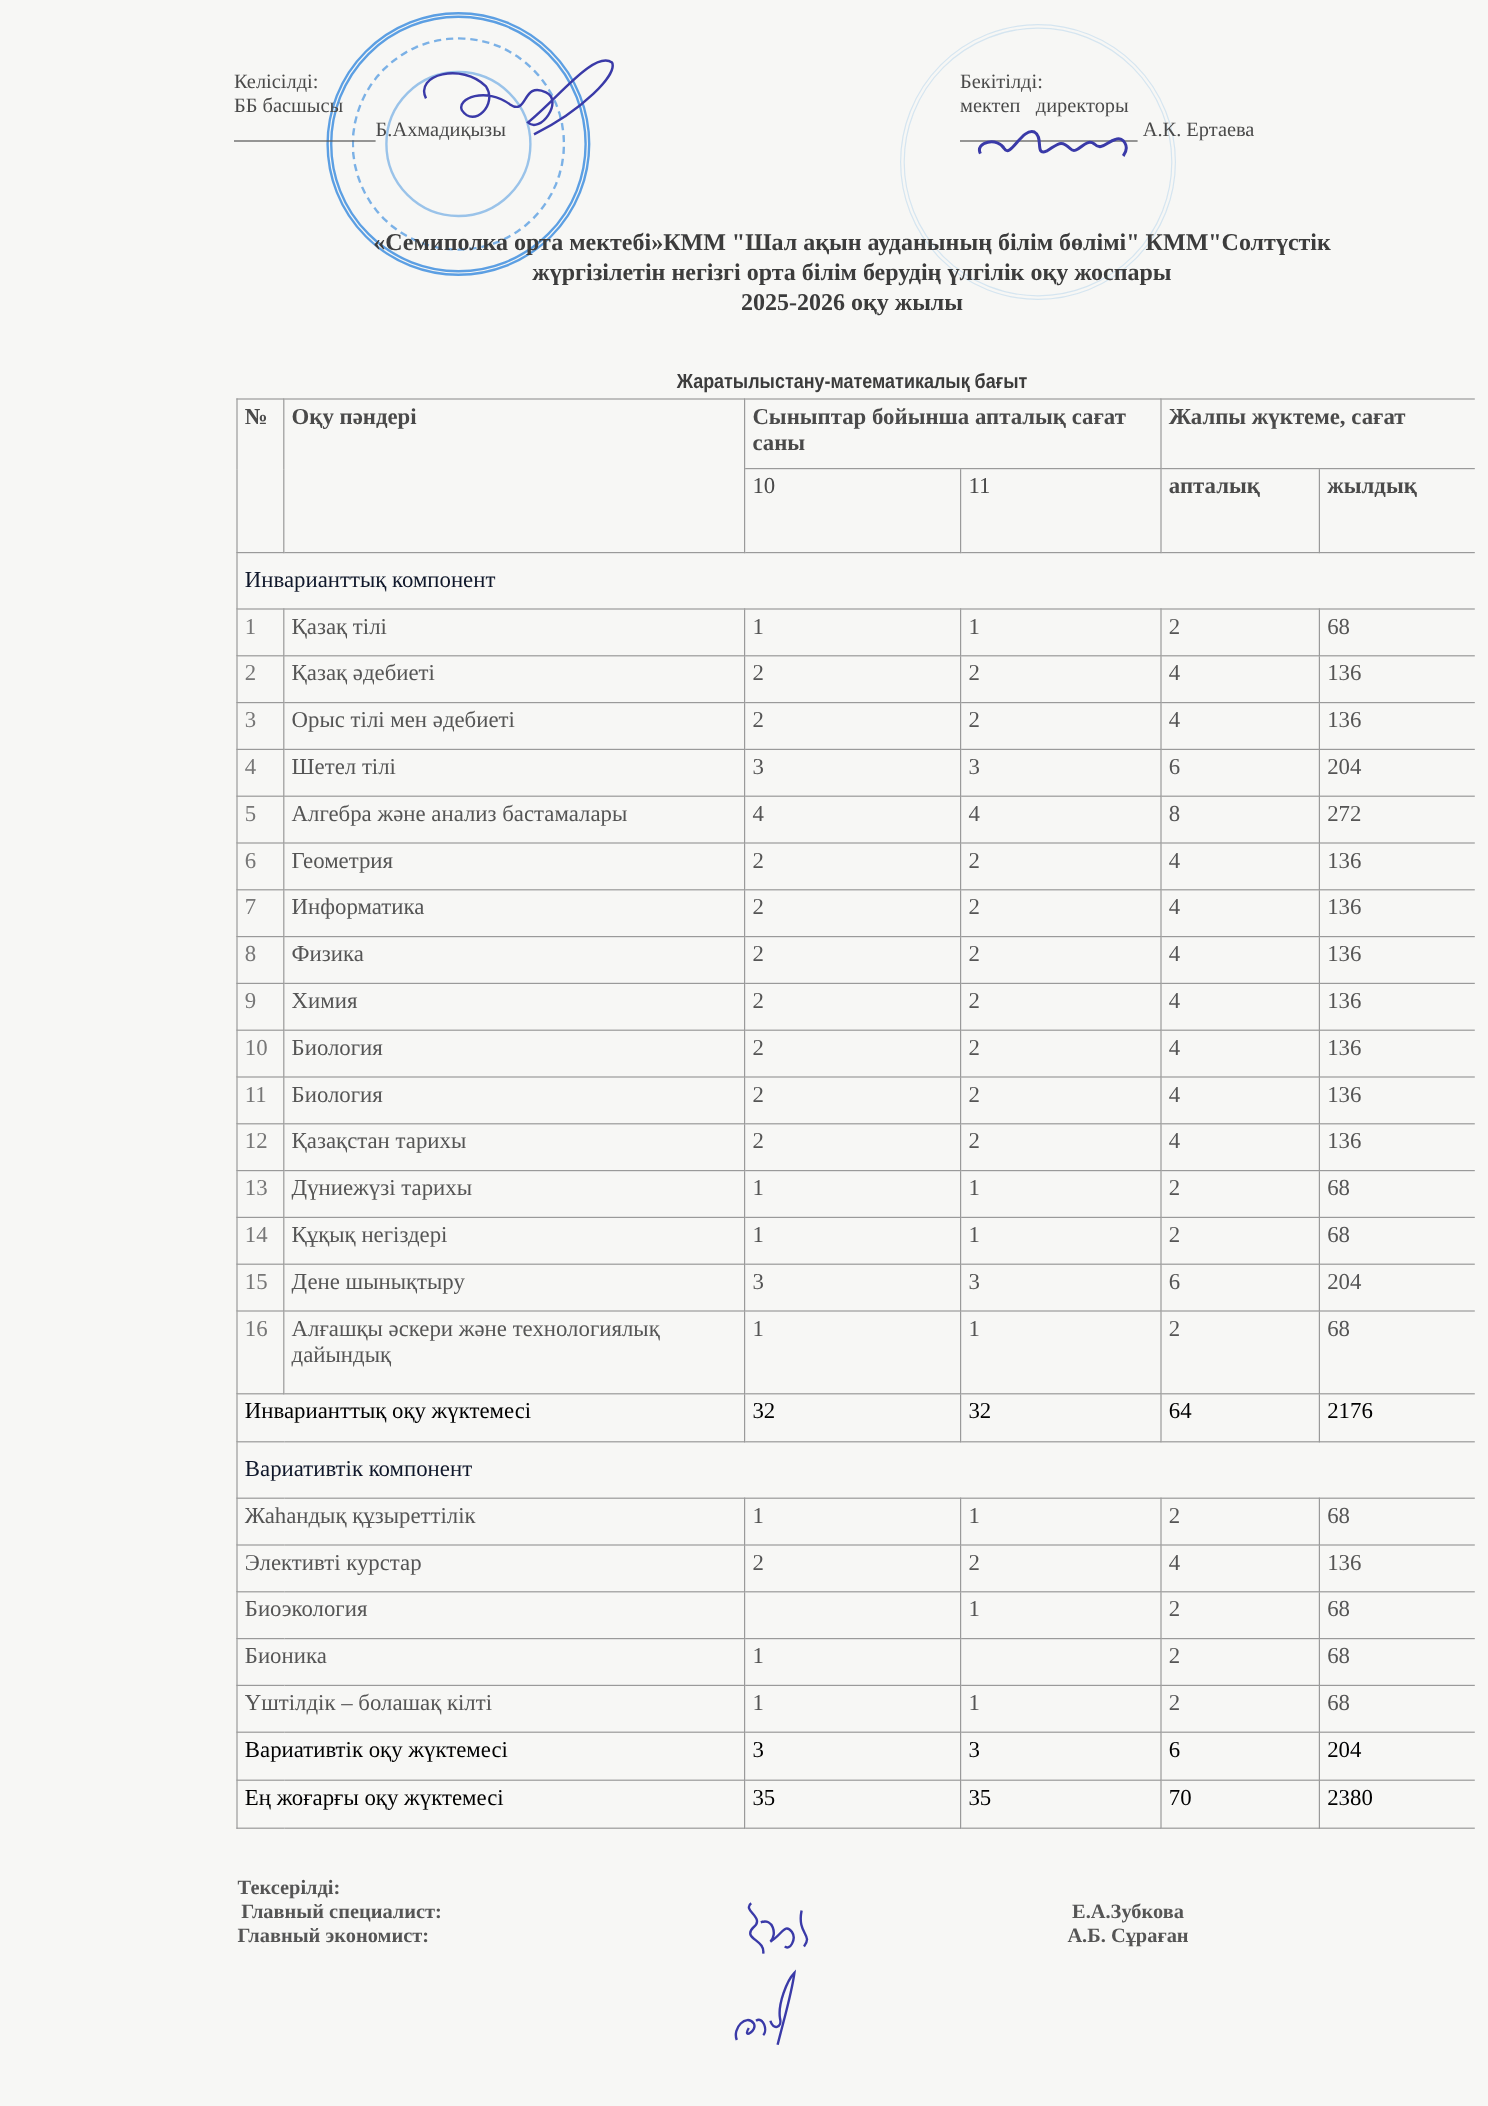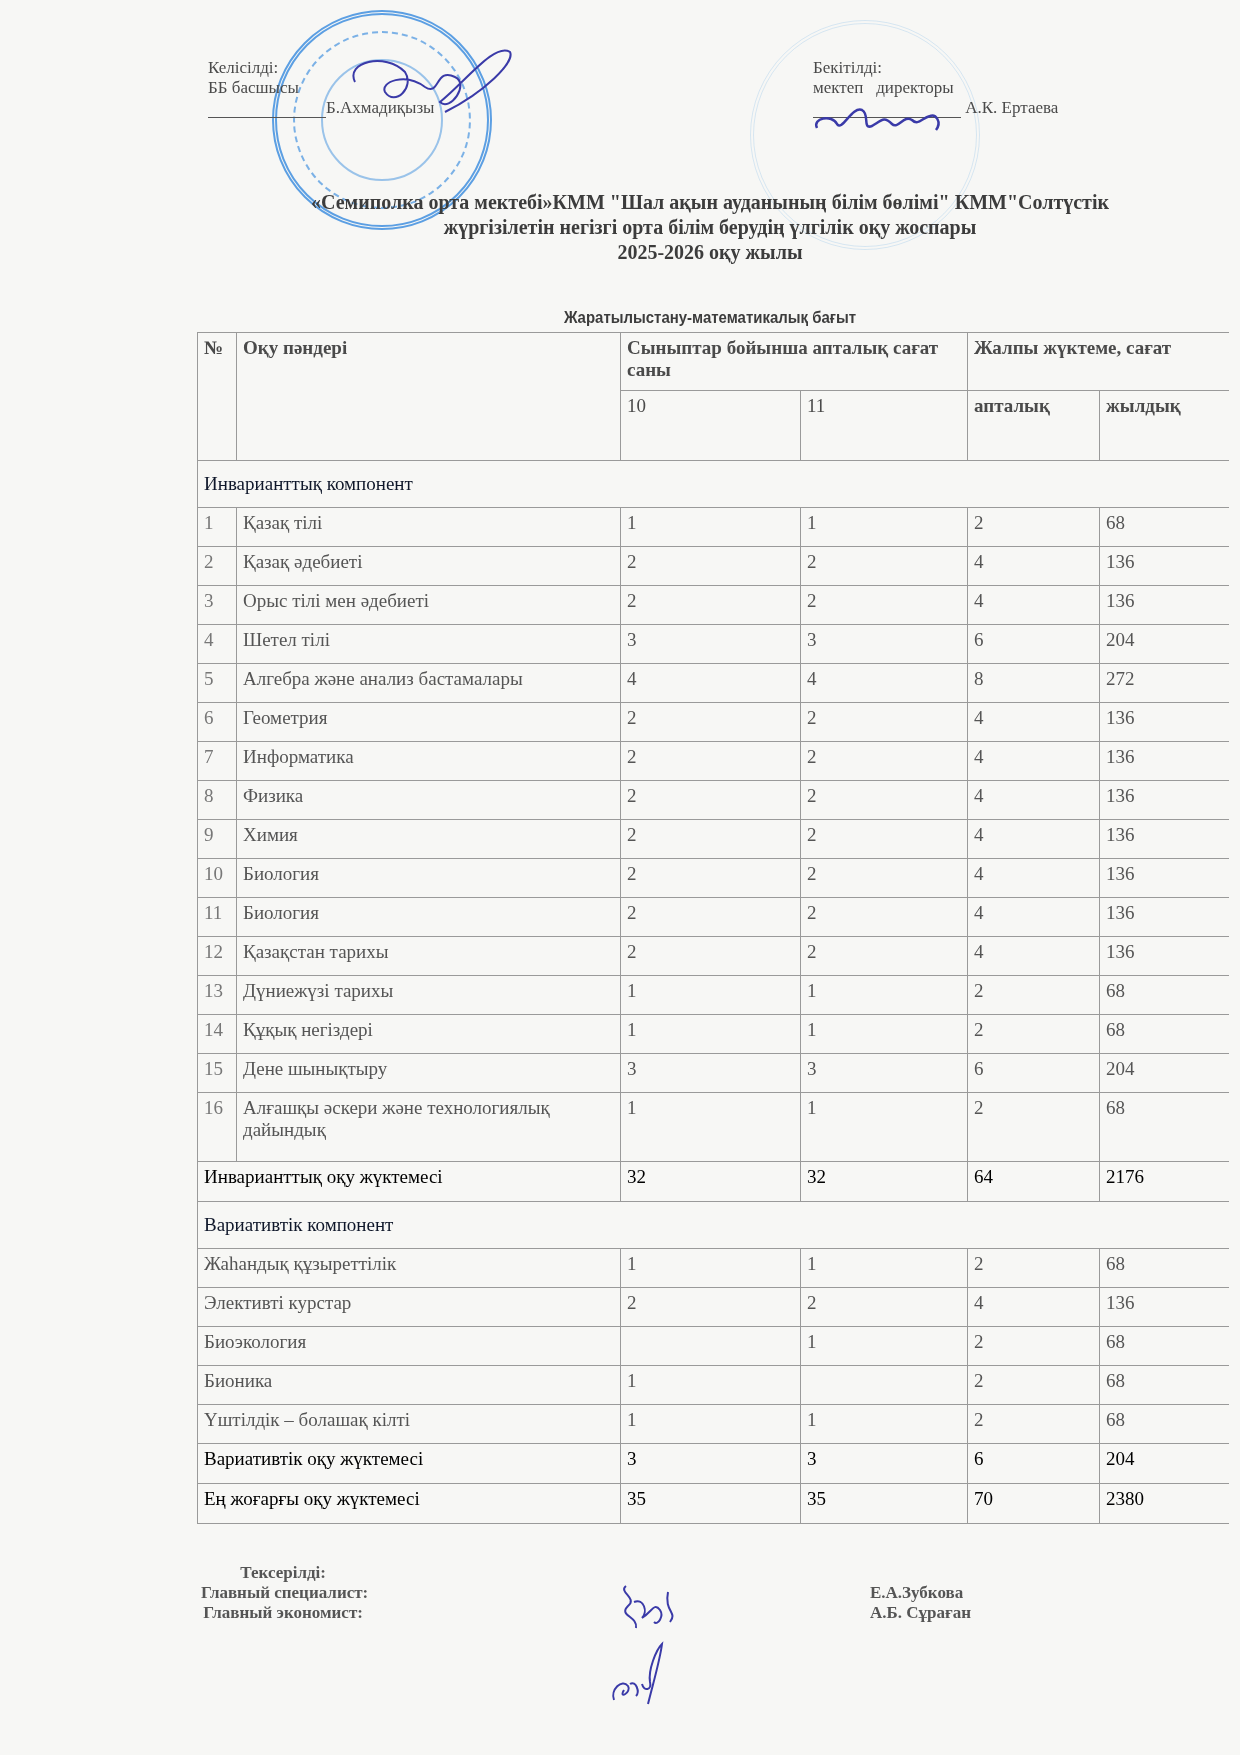--- a/index.html
+++ b/index.html
@@ -4,21 +4,21 @@
 <style>
   html, body { margin: 0; padding: 0; }
   body {
     width: 1240px; height: 1755px; position: relative; overflow: hidden;
     background: #f7f7f5;
     font-family: "Liberation Serif", "DejaVu Serif", serif;
     color: #3a3a3a;
   }
   .abs { position: absolute; }
   .approval { font-size: 17px; line-height: 20px; color: #4a4a4a; }
-  .approval .line { white-space: nowrap; margin-left: 13px; }
+  .approval .line { white-space: nowrap; }
   .sigline { display: inline-block; border-bottom: 1px solid #555; vertical-align: bottom; }
   .stamp {
     position: absolute; left: 272px; top: 10px; width: 220px; height: 220px;
     border-radius: 50%;
     border: 5px double rgba(40,130,220,0.75);
     box-sizing: border-box;
   }
   .stamp::before {
     content: ""; position: absolute; inset: 16px; border-radius: 50%;
     border: 2px dashed rgba(40,130,220,0.6);
@@ -51,21 +51,21 @@
   }
   table.plan tr > *:last-child { border-right: none; }
   table.plan th { font-weight: bold; font-size: 19px; color: #4a4a4a; }
   .hdr-row1 { height: 58px; }
   .hdr-row2 { height: 70px; }
   .section td { text-align: left; font-weight: bold; color: #0f172a; height: 38px; vertical-align: middle !important; }
   .row td { height: 30px; }
   .row.tall td { height: 60px; }
   .total td { font-weight: bold; color: #000000; height: 31px; }
   .num { color: #777; }
-  .footer { font-weight: bold; font-size: 17px; line-height: 20px; color: #555; text-align: center; }
+  .footer { font-weight: bold; font-size: 17px; line-height: 20px; color: #555; }
   .sig svg { overflow: visible; }
 </style>
 </head>
 <body>
 
 <div class="stamp"></div>
 <div class="stamp-faint"></div>
 
 <div class="abs approval" style="left:195px; top:58px;">
   <div class="line">Келісілді:</div>
@@ -315,21 +315,21 @@
         <td>2380</td>
       </tr>
     </tbody>
 </table>
 
 <div class="abs footer" style="left:198px; top:1563px;">
   <div>Тексерілді:</div>
   <div style="padding-left:3px">Главный специалист:</div>
   <div>Главный экономист:</div>
 </div>
-<div class="abs footer" style="left:870px; top:1583px; width:140px; text-align:left;font-family:Liberation Serif, serif;">
+<div class="abs footer" style="left:870px; top:1583px; width:140px; text-align:center;font-family:Liberation Serif, serif;">
   <div>Е.А.Зубкова</div>
   <div>А.Б. Сұраған</div>
 </div>
 <div class="abs sig" style="left:608px; top:1582px;">
   <svg width="80" height="60" viewBox="0 0 80 60">
     <path d="M18 4 C 10 10, 30 16, 20 24 C 10 34, 30 34, 28 46 M 26 20 C 36 16, 40 30, 34 36 C 44 30, 46 20, 52 28 C 56 34, 50 44, 46 40 M 60 10 C 56 30, 70 30, 62 40" fill="none" stroke="#3a3aa8" stroke-width="2"></path>
   </svg>
 </div>
 <div class="abs sig" style="left:606px; top:1640px;">
   <svg width="70" height="70" viewBox="0 0 70 70">

